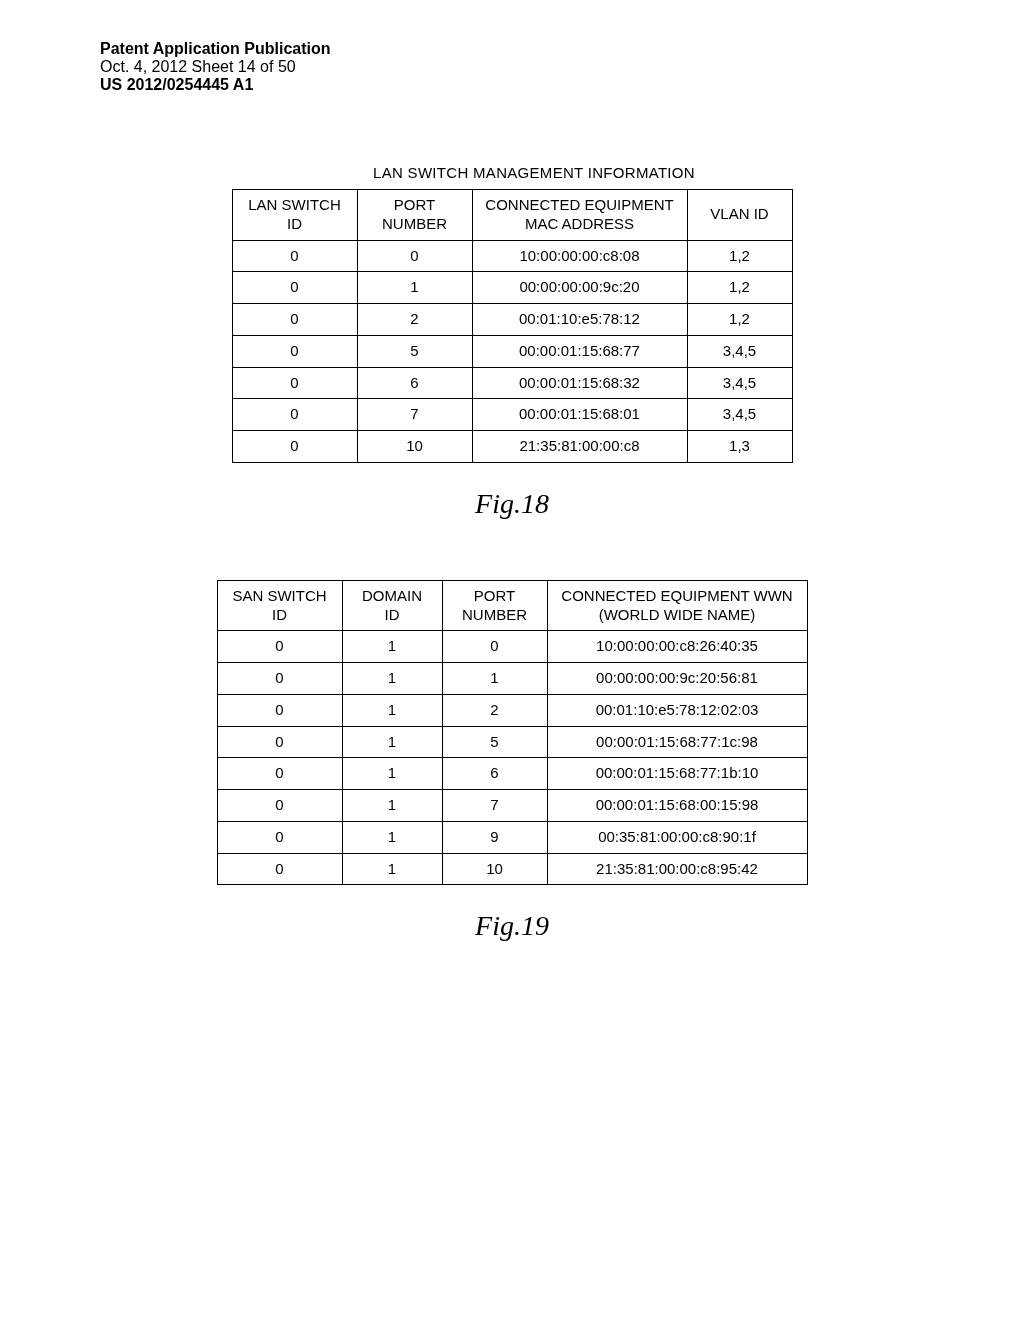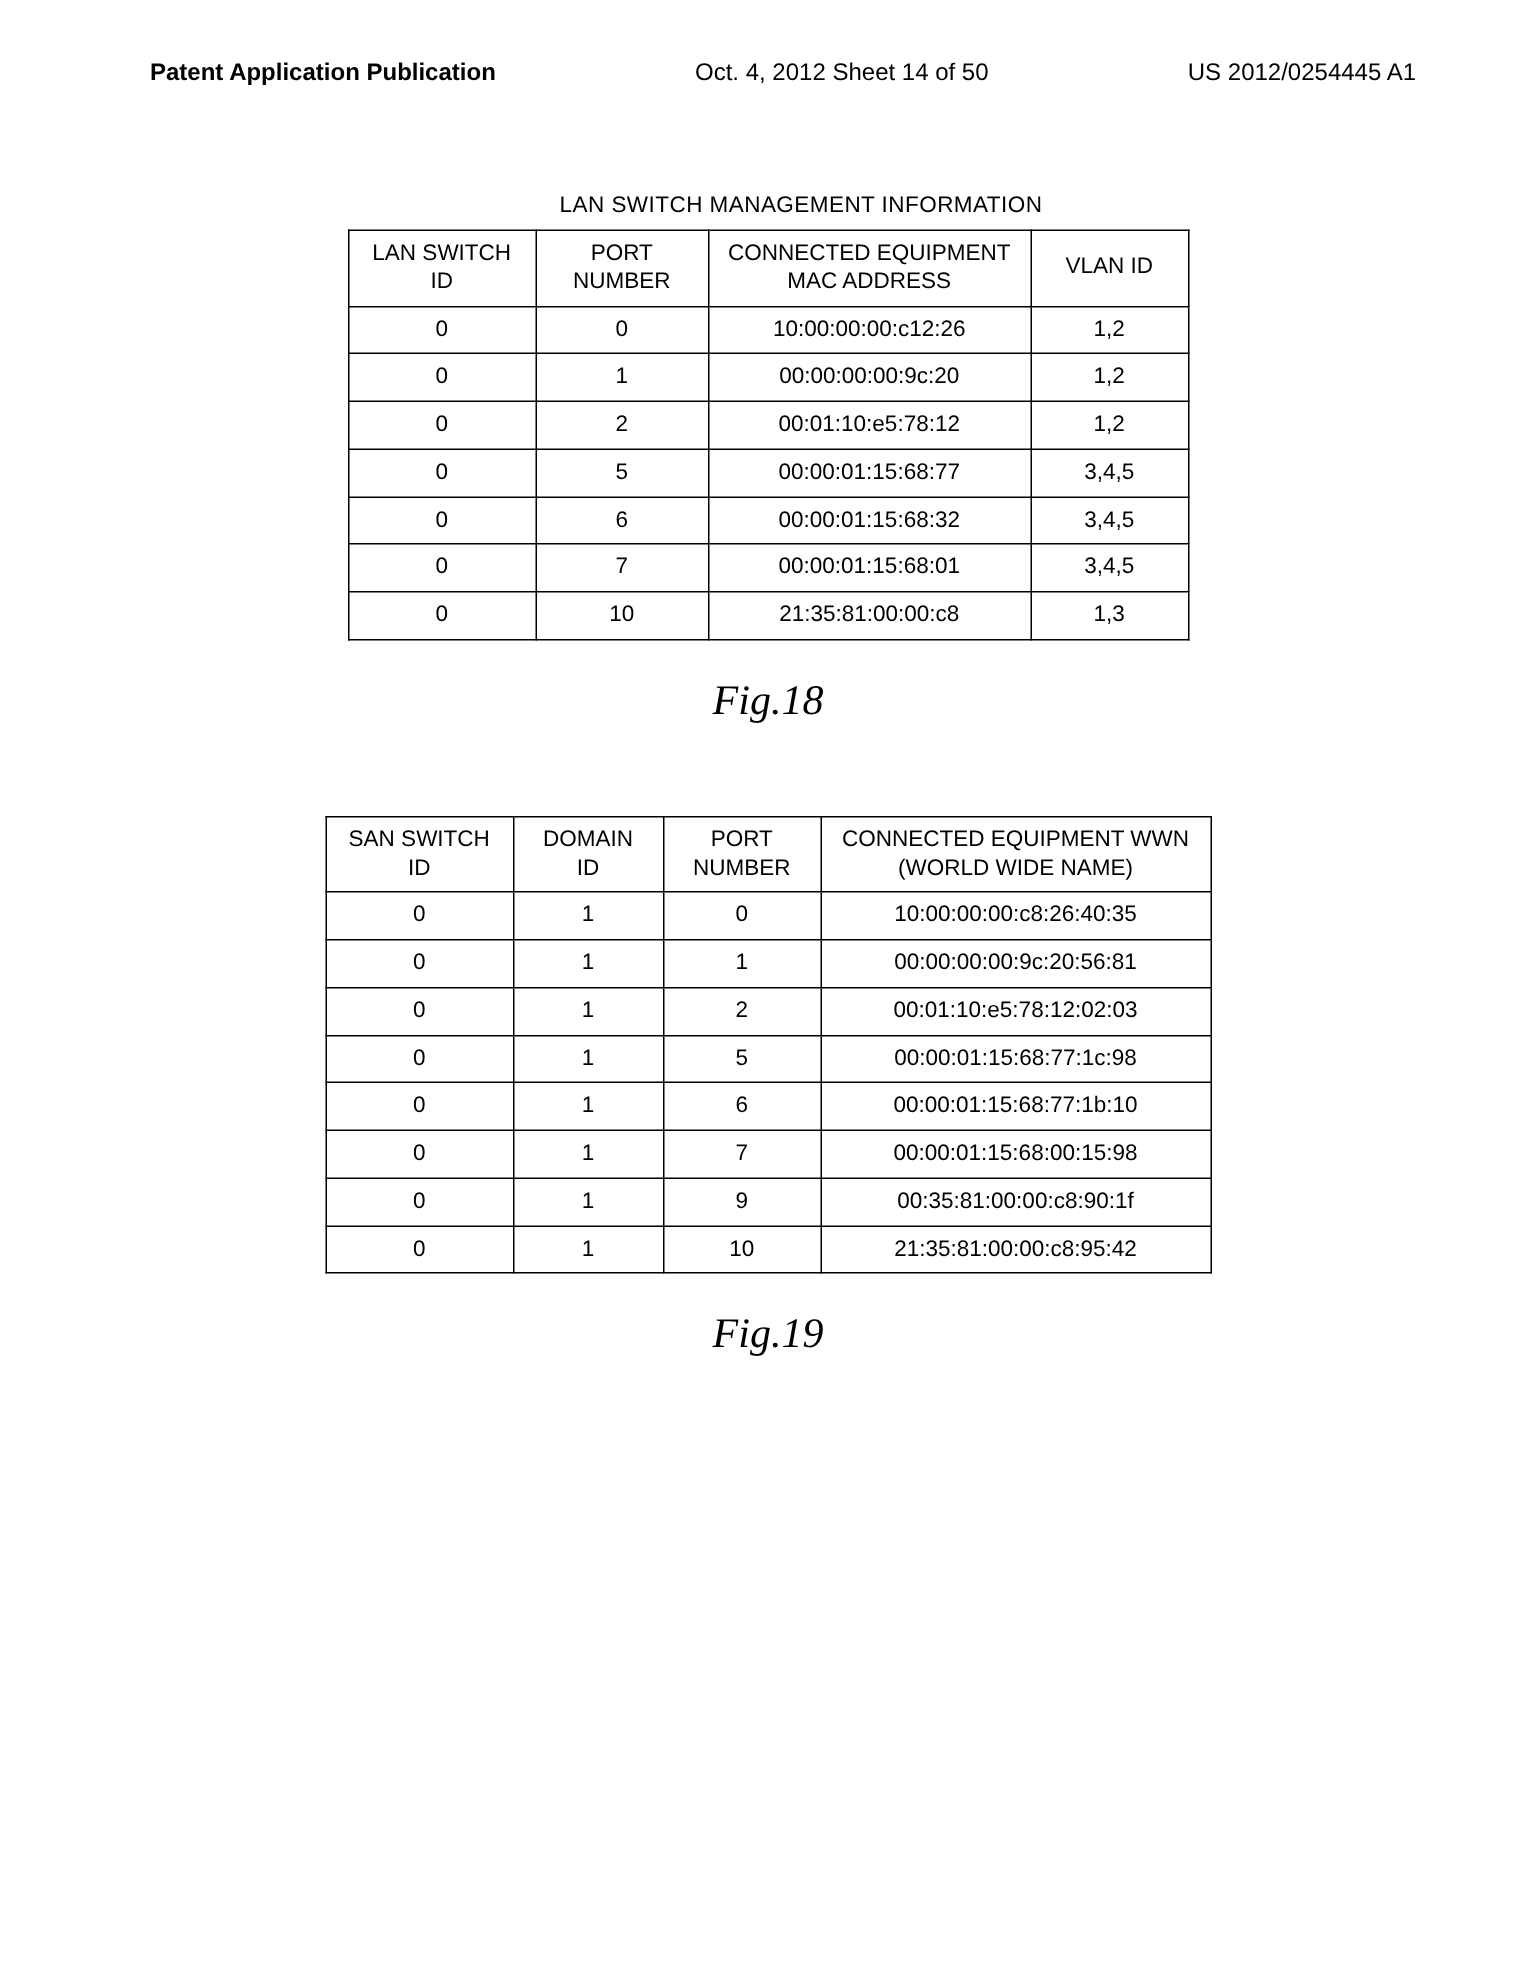--- a/index.html
+++ b/index.html
@@ -9,24 +9,25 @@
       padding: 0;
       width: 1024px;
       height: 1320px;
       position: relative;
     }
     .page-header {
       display: flex;
       justify-content: space-between;
       padding: 40px 80px 10px 100px;
       font-size: 16px;
+      flex-direction: column;
     }
     .page-header .left { font-weight: bold; }
     .page-header .center { font-weight: normal; }
-    .page-header .right { font-weight: normal; }
+    .page-header .right { font-weight: bold; }
     .content {
       padding-top: 60px;
     }
     .table-title {
       text-align: center;
       font-size: 15px;
       margin-bottom: 8px;
       letter-spacing: 0.3px;
       padding-left: 44px;
     }
@@ -85,21 +86,21 @@
         <th>CONNECTED
 EQUIPMENT MAC
 ADDRESS</th>
         <th>VLAN ID</th>
       </tr>
     </thead>
     <tbody id="lan-tbody">
         <tr>
           <td>0</td>
           <td>0</td>
-          <td>10:00:00:00:c12:26</td>
+          <td>10:00:00:00:c8:08</td>
           <td>1,2</td>
         </tr>
         <tr>
           <td>0</td>
           <td>1</td>
           <td>00:00:00:00:9c:20</td>
           <td>1,2</td>
         </tr>
         <tr>
           <td>0</td>

